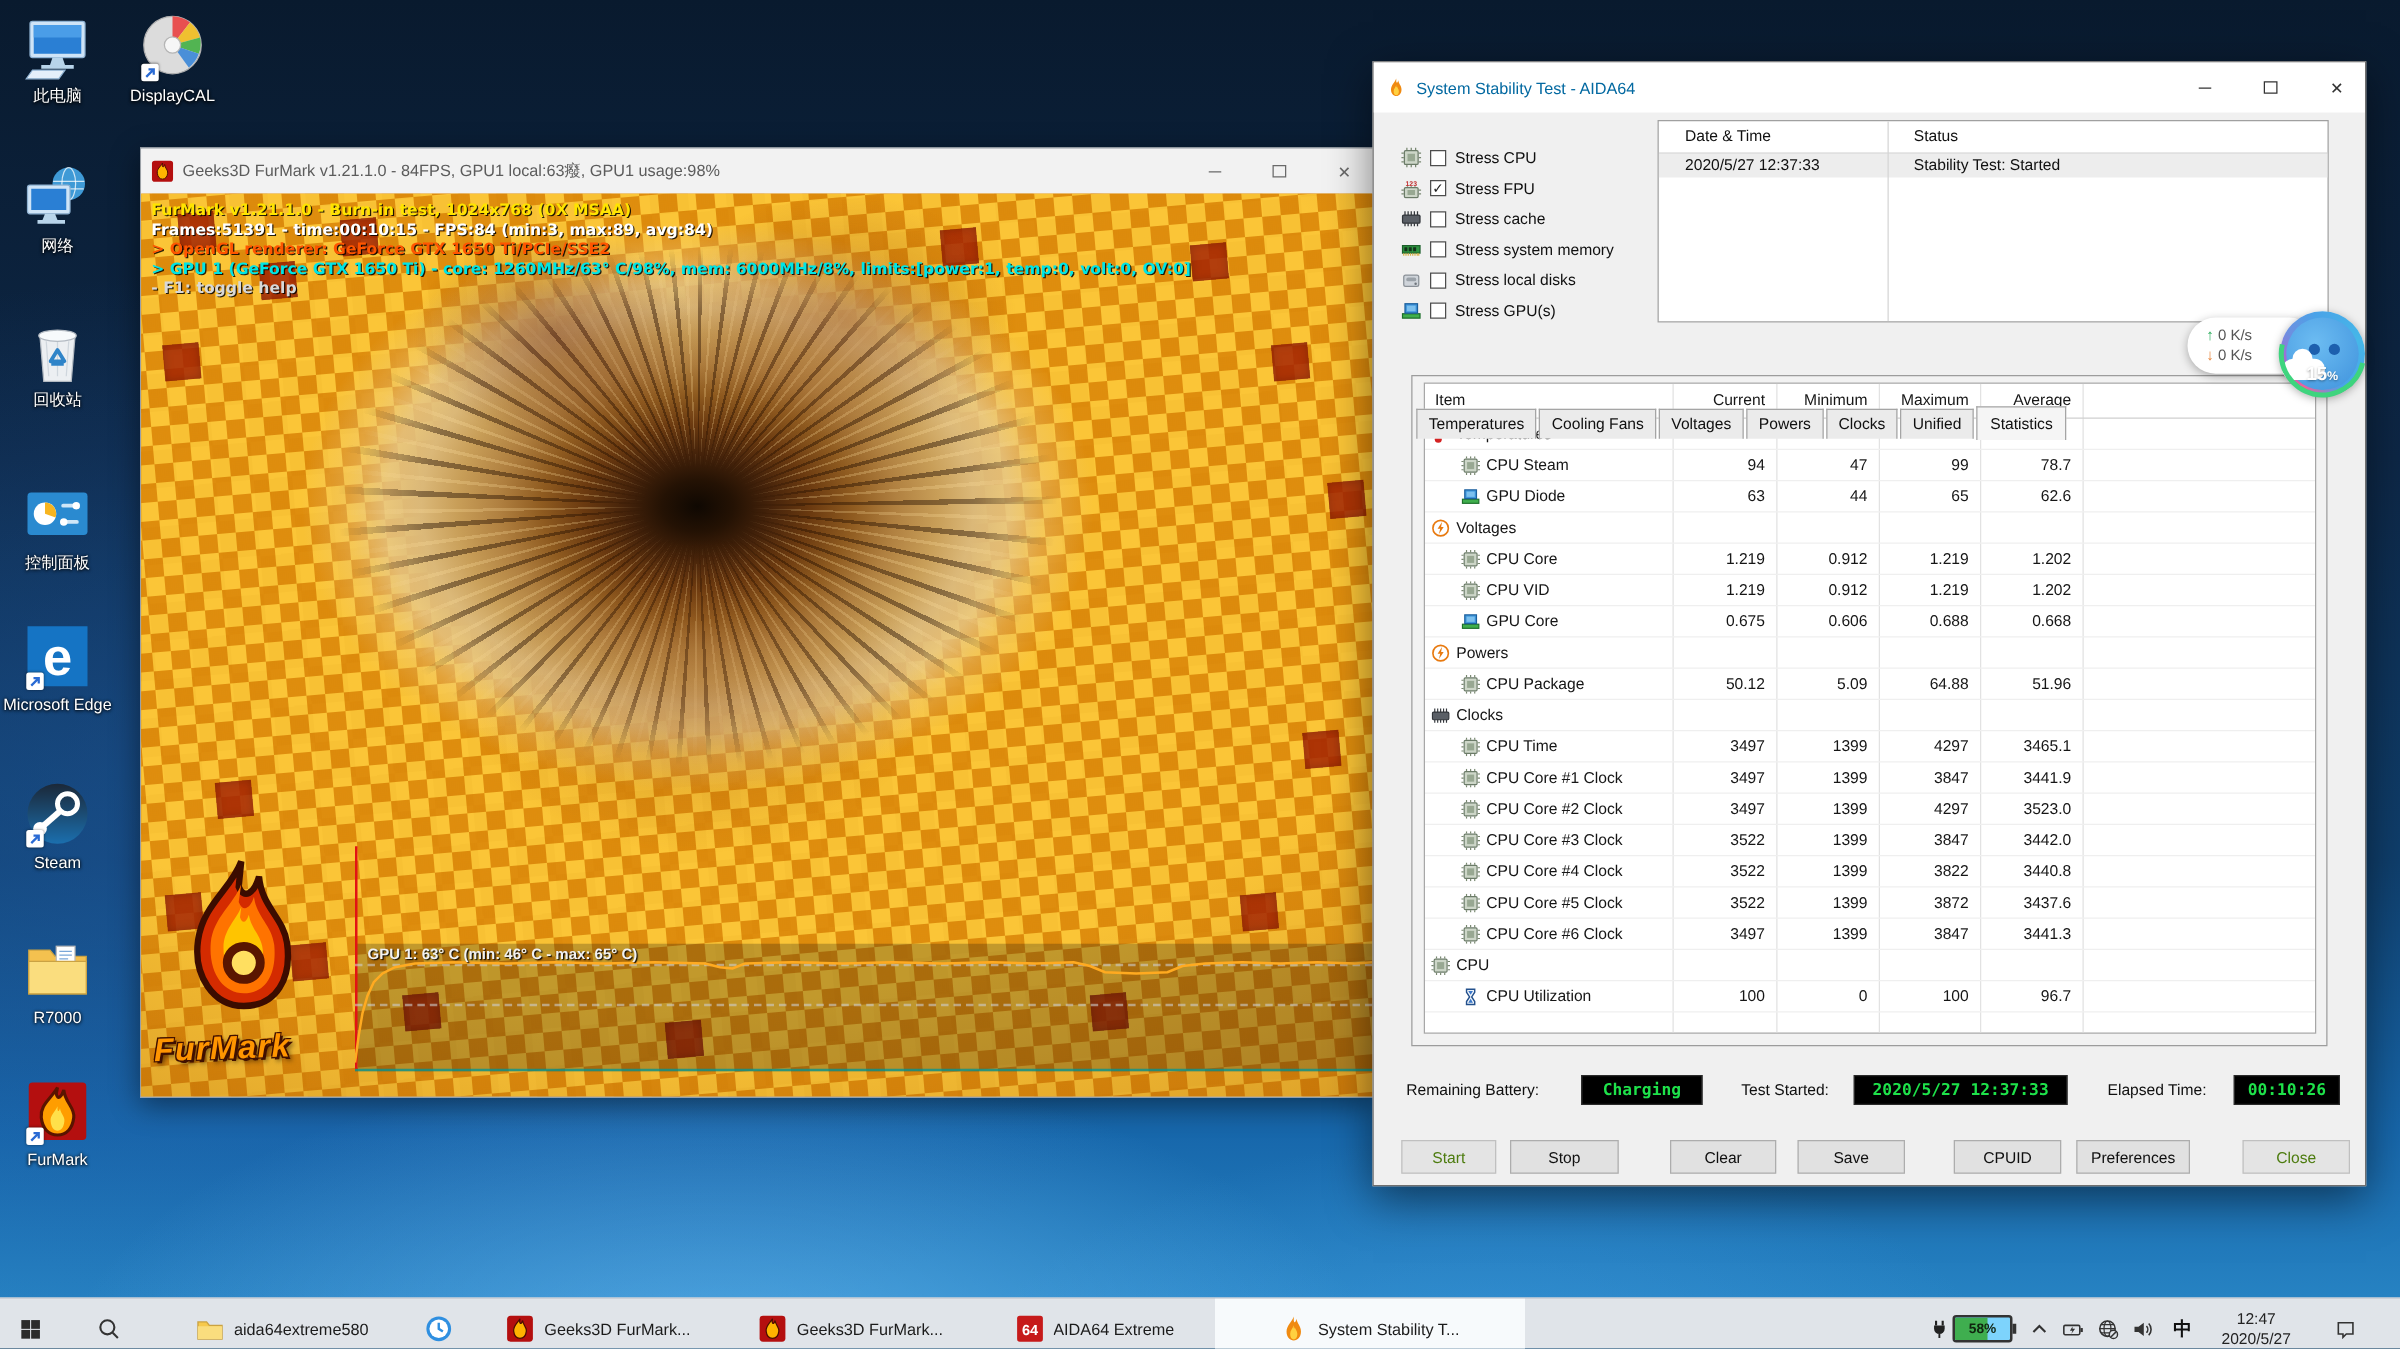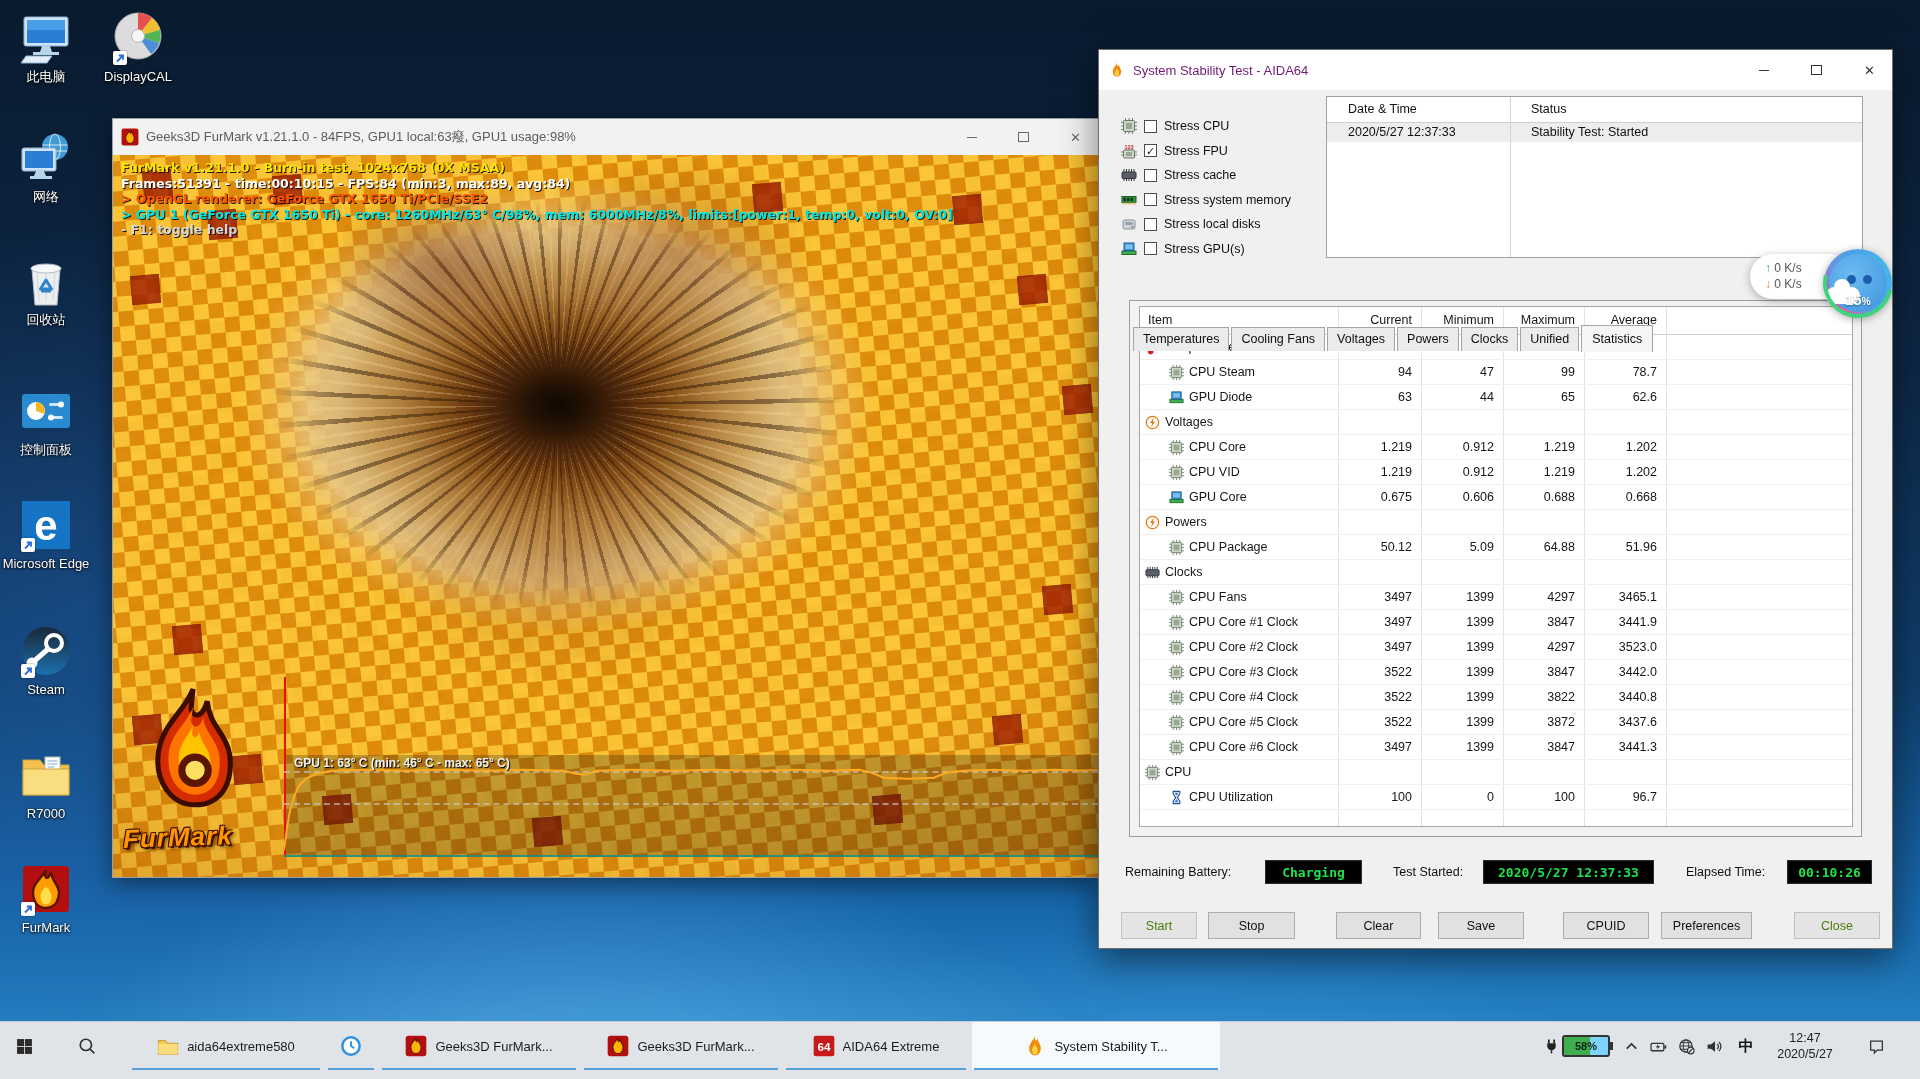--- a/index.html
+++ b/index.html
@@ -73,21 +73,21 @@
   .fm-logo .ltxt{font-size:26px;font-weight:bold;font-style:italic;color:#ff9500;letter-spacing:1px;
      transform:rotate(-2deg);text-shadow:2px 2px 0 #401000,-1px -1px 0 #401000,1px -1px 0 #401000,
      -1px 1px 0 #401000,3px 3px 4px rgba(0,0,0,.6);}
 
   
   .aida-window{position:absolute;left:1098px;top:49px;width:795px;height:900px;background:#f0f0f0;
      border:1px solid #6f6f6f;box-shadow:0 10px 34px rgba(0,0,0,.5);box-sizing:border-box;}
   .aida-titlebar{height:40px;background:#fff;display:flex;align-items:center;padding-left:10px;gap:8px;}
   .aida-titlebar .winbtn{height:40px;color:#333;}
   .aida-titlebar .g-min{background:#333}.aida-titlebar .g-max{border-color:#333}
-  .aida-title{flex:1;font-size:13px;color:#701a75;}
+  .aida-title{flex:1;font-size:13px;color:#0369a1;}
   .stress-list{position:absolute;left:22px;top:64px;}
   .stress-row{display:flex;align-items:center;gap:7px;height:24.5px;font-size:12.5px;color:#101010;}
   .icn{display:inline-flex;width:16px;height:16px;flex:0 0 16px;}
   .icn svg{width:16px;height:16px;}
   .cbx{width:13px;height:13px;border:1px solid #4d4d4d;background:#fff;font-size:11px;line-height:12px;
      text-align:center;color:#1a1a1a;box-sizing:border-box;}
   .event-table{position:absolute;left:227px;top:46px;width:537px;height:162px;border:1px solid #a0a0a0;
      background:#fff;font-size:12.5px;color:#101010;box-sizing:border-box;overflow:hidden;}
   .ev-vline{position:absolute;left:183px;top:0;bottom:0;width:1px;background:#d5d5d5;}
   .ev-head{display:flex;height:25px;line-height:25px;border-bottom:1px solid #d0d0d0;}
@@ -148,21 +148,21 @@
   .cloud{position:absolute;left:2px;top:38px;width:34px;height:17px;background:#fff;border-radius:10px;}
   .cloud:before{content:"";position:absolute;left:8px;top:-8px;width:16px;height:16px;background:#fff;border-radius:50%;}
   .pct{position:absolute;left:21px;top:42px;color:#fff;font-weight:bold;font-size:15px;
      text-shadow:0 1px 2px rgba(0,0,0,.4);}
   .pct small{font-size:10px;}
   .net-circle:after{content:"";position:absolute;inset:-1px;border-radius:50%;
      border:4px solid transparent;border-bottom-color:#3ed47e;border-left-color:#3ed47e;
      transform:rotate(-32deg);}
 
   
-  .taskbar{position:absolute;left:0;bottom:0;width:1920px;height:58px;background:#e0e4e9;
+  .taskbar{position:absolute;left:0;bottom:0;width:1920px;height:41px;background:#e0e4e9;
      border-top:1px solid #c6cad1;z-index:60;box-sizing:border-box;}
   .tb-btn{position:absolute;top:0;height:48px;display:flex;align-items:center;justify-content:center;
      gap:8px;font-size:13px;color:#1b1b1b;box-sizing:border-box;}
   .tb-btn .icn,.tb-btn .icn svg{width:22px;height:22px;flex:0 0 22px;}
   .tb-btn.open:after{content:"";position:absolute;left:2px;right:2px;bottom:0;height:2px;background:#57a0d8;}
   .tb-btn.active{background:#f7fafc;}
   .tb-start{left:0;width:48px}.tb-search{left:56px;width:62px}
   .tb-b0{left:130px;width:192px}.tb-b1{left:326px;width:50px}.tb-b2{left:380px;width:198px}
   .tb-b3{left:582px;width:198px}.tb-b4{left:784px;width:184px}.tb-b5{left:972px;width:248px}
   .tb-label{white-space:nowrap;overflow:hidden;}
@@ -672,21 +672,21 @@
           </div>
           <div class="st-row dat">
             <span class="st-item">
               <span class="icn">
                 <svg viewBox="0 0 16 16">
                   <path stroke="#77876f" d="M0 4.5h2M0 8h2M0 11.5h2M14 4.5h2M14 8h2M14 11.5h2M4.5 0v2M8 0v2M11.5 0v2M4.5 14v2M8 14v2M11.5 14v2"></path>
                   <rect x="2.5" y="2.5" width="11" height="11" rx="1" fill="#cdd6c8" stroke="#6b7b68"></rect>
                   <rect x="5" y="5" width="6" height="6" fill="#98a892"></rect>
                 </svg>
               </span>
-              <span>CPU Fans</span>
+              <span>CPU Time</span>
             </span>
             <span class="st-v">3497</span>
             <span class="st-v st-v2">1399</span>
             <span class="st-v st-v3">4297</span>
             <span class="st-v st-v4">3465.1</span>
           </div>
           <div class="st-row dat">
             <span class="st-item">
               <span class="icn">
                 <svg viewBox="0 0 16 16">

